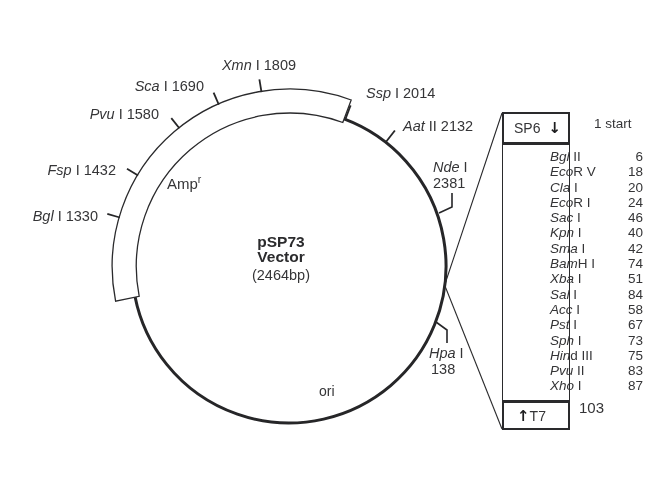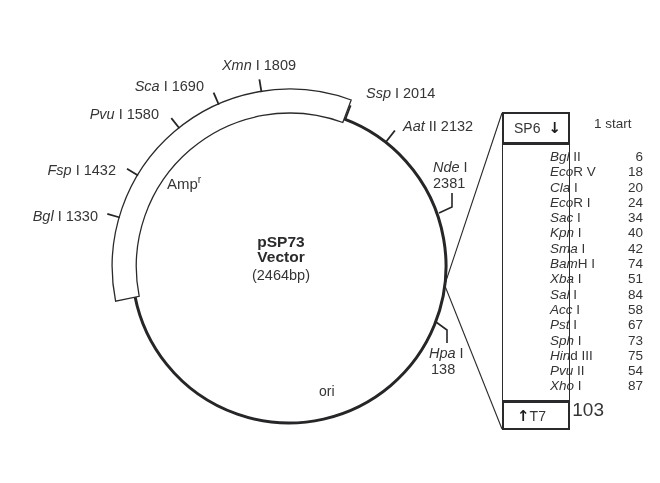--- a/index.html
+++ b/index.html
@@ -25,21 +25,21 @@
   .sp6-box{left:502px;top:112px;width:68px;height:32px;border:2px solid #2a2a2c;display:flex;align-items:center;padding-left:10px;z-index:3;}
   .list-box{left:502px;top:144px;width:68px;height:257px;border:1.5px solid #2a2a2c;padding:4px 0 0 7px;z-index:2;}
   .t7-box{left:502px;top:401px;width:68px;height:29px;border:2px solid #2a2a2c;display:flex;align-items:center;padding-left:13px;z-index:3;}
   .promoter-label{font-size:14px;color:#353537;}
   .promoter-arrow{font-family:"DejaVu Sans",sans-serif;font-weight:700;font-size:15px;color:#1d1d1f;}
   .sp6-box .promoter-arrow{margin-left:8px;}
   .t7-box .promoter-label{margin-left:0;}
   .mcs-row{position:relative;height:15.3px;line-height:15.3px;font-size:13.5px;white-space:nowrap;margin-left:40px;}
   .mcs-pos{position:absolute;left:61px;top:0;width:32px;text-align:right;}
   .start-note{position:absolute;left:594px;top:116px;font-size:13.5px;white-space:nowrap;}
-  .end-note{position:absolute;left:570px;top:399px;width:34px;text-align:right;font-size:19px;}
+  .end-note{position:absolute;left:570px;top:399px;width:34px;text-align:right;font-size:15px;}
 </style>
 </head>
 <body>
 
 <div class="stage">
 
   <svg class="map-svg" width="660" height="483" viewBox="0 0 660 483">
 
     <path d="M 344.0 118.9 A 157 157 0 1 1 135.0 296.5" fill="none" stroke="#262628" stroke-width="3"></path>
 
@@ -98,21 +98,21 @@
       <div class="mcs-row">
       <span class="it">Cla</span><span> I</span>
       <span class="mcs-pos">20</span>
     </div>
       <div class="mcs-row">
       <span class="it">Eco</span><span>R I</span>
       <span class="mcs-pos">24</span>
     </div>
       <div class="mcs-row">
       <span class="it">Sac</span><span> I</span>
-      <span class="mcs-pos">34</span>
+      <span class="mcs-pos">46</span>
     </div>
       <div class="mcs-row">
       <span class="it">Kpn</span><span> I</span>
       <span class="mcs-pos">40</span>
     </div>
       <div class="mcs-row">
       <span class="it">Sma</span><span> I</span>
       <span class="mcs-pos">42</span>
     </div>
       <div class="mcs-row">
@@ -138,21 +138,21 @@
       <div class="mcs-row">
       <span class="it">Sph</span><span> I</span>
       <span class="mcs-pos">73</span>
     </div>
       <div class="mcs-row">
       <span class="it">Hin</span><span>d III</span>
       <span class="mcs-pos">75</span>
     </div>
       <div class="mcs-row">
       <span class="it">Pvu</span><span> II</span>
-      <span class="mcs-pos">54</span>
+      <span class="mcs-pos">83</span>
     </div>
       <div class="mcs-row">
       <span class="it">Xho</span><span> I</span>
       <span class="mcs-pos">87</span>
     </div>
     </div>
 
   <div class="panel-box t7-box">
     <span class="promoter-arrow">↑</span>
     <span class="promoter-label">T7</span>

